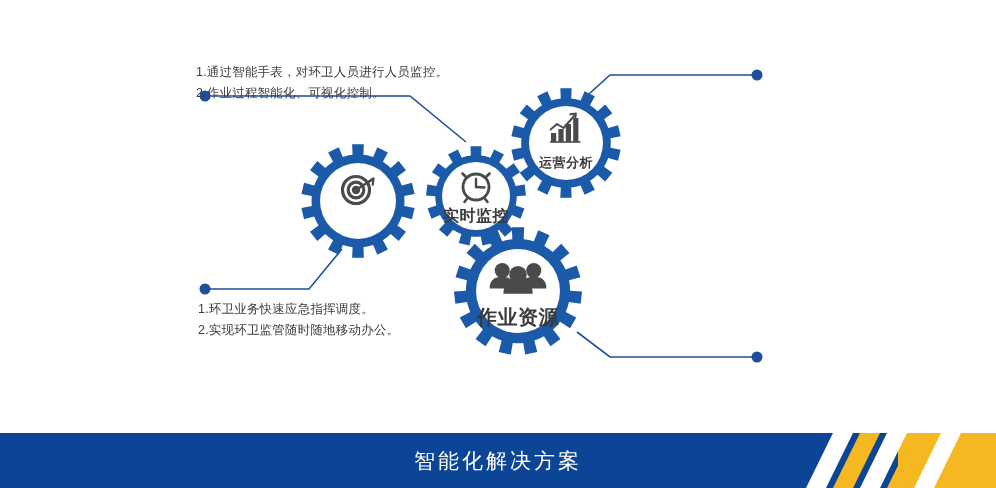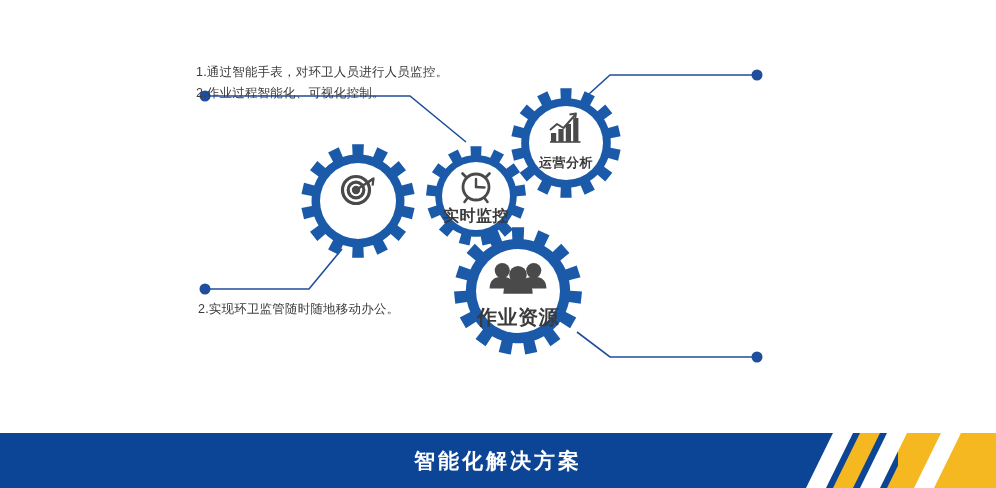--- a/index.html
+++ b/index.html
@@ -45,21 +45,21 @@
   }
 
   
   #banner{
     position:absolute;left:0;top:433px;width:996px;height:55px;
     background:#0d4596;
   }
   #banner-title{
     position:absolute;left:0;right:0;top:0;height:55px;
     display:flex;align-items:center;justify-content:center;
-    color:#ffffff;font-size:21px;font-weight:bold;letter-spacing:3px;
+    color:#ffffff;font-size:21px;font-weight:normal;letter-spacing:3px;
   }
   #banner-stripes{
     position:absolute;right:0;top:433px;width:216px;height:55px;
     overflow:hidden;
   }
 </style>
 </head>
 <body>
 
 <div id="stage">
@@ -79,20 +79,21 @@
     </g>
   </svg>
 
   <div class="callout" id="callout-tl">
     <span class="line">1.通过智能手表，对环卫人员进行人员监控。</span>
     <span class="line">2.作业过程智能化、可视化控制。</span>
   </div>
 
 
   <div class="callout" id="callout-bl">
+    <span class="line">1.环卫业务快速应急指挥调度。</span>
     <span class="line">2.实现环卫监管随时随地移动办公。</span>
   </div>
 
   <div class="callout" id="callout-br">
   </div>
 
   <div class="gear" id="gear-work-resources" style="left: 448px; top: 221px; width: 140px; height: 140px;">
     <svg width="140" height="140" viewBox="-70 -70 140 140">
       <path class="gear-body" fill="#1a5aa8" d="M -5.67 -51.85 L -6.16 -63.70 L 6.16 -63.70 L 5.67 -51.85 A 52.16 52.16 0 0 1 15.91 -49.67 L 15.91 -49.67 L 20.29 -60.70 L 31.53 -55.69 L 26.27 -45.06 A 52.16 52.16 0 0 1 34.74 -38.91 L 34.74 -38.91 L 43.22 -47.20 L 51.46 -38.05 L 42.33 -30.48 A 52.16 52.16 0 0 1 47.56 -21.41 L 47.56 -21.41 L 58.68 -25.54 L 62.49 -13.83 L 51.07 -10.63 A 52.16 52.16 0 0 1 52.16 -0.22 L 52.16 -0.22 L 64.00 0.54 L 62.71 12.78 L 50.97 11.06 A 52.16 52.16 0 0 1 47.74 21.02 L 47.74 21.02 L 58.25 26.52 L 52.09 37.18 L 42.07 30.84 A 52.16 52.16 0 0 1 35.06 38.62 L 35.06 38.62 L 42.42 47.92 L 32.46 55.16 L 25.89 45.28 A 52.16 52.16 0 0 1 16.33 49.54 L 16.33 49.54 L 19.27 61.03 L 7.22 63.59 L 5.23 51.90 A 52.16 52.16 0 0 1 -5.23 51.90 L -5.23 51.90 L -7.22 63.59 L -19.27 61.03 L -16.33 49.54 A 52.16 52.16 0 0 1 -25.89 45.28 L -25.89 45.28 L -32.46 55.16 L -42.42 47.92 L -35.06 38.62 A 52.16 52.16 0 0 1 -42.07 30.84 L -42.07 30.84 L -52.09 37.18 L -58.25 26.52 L -47.74 21.02 A 52.16 52.16 0 0 1 -50.97 11.06 L -50.97 11.06 L -62.71 12.78 L -64.00 0.54 L -52.16 -0.22 A 52.16 52.16 0 0 1 -51.07 -10.63 L -51.07 -10.63 L -62.49 -13.83 L -58.68 -25.54 L -47.56 -21.41 A 52.16 52.16 0 0 1 -42.33 -30.48 L -42.33 -30.48 L -51.46 -38.05 L -43.22 -47.20 L -34.74 -38.91 A 52.16 52.16 0 0 1 -26.27 -45.06 L -26.27 -45.06 L -31.53 -55.69 L -20.29 -60.70 L -15.91 -49.67 A 52.16 52.16 0 0 1 -5.67 -51.85 Z"></path>
       <circle cx="0" cy="0" r="42" fill="#ffffff"></circle>

